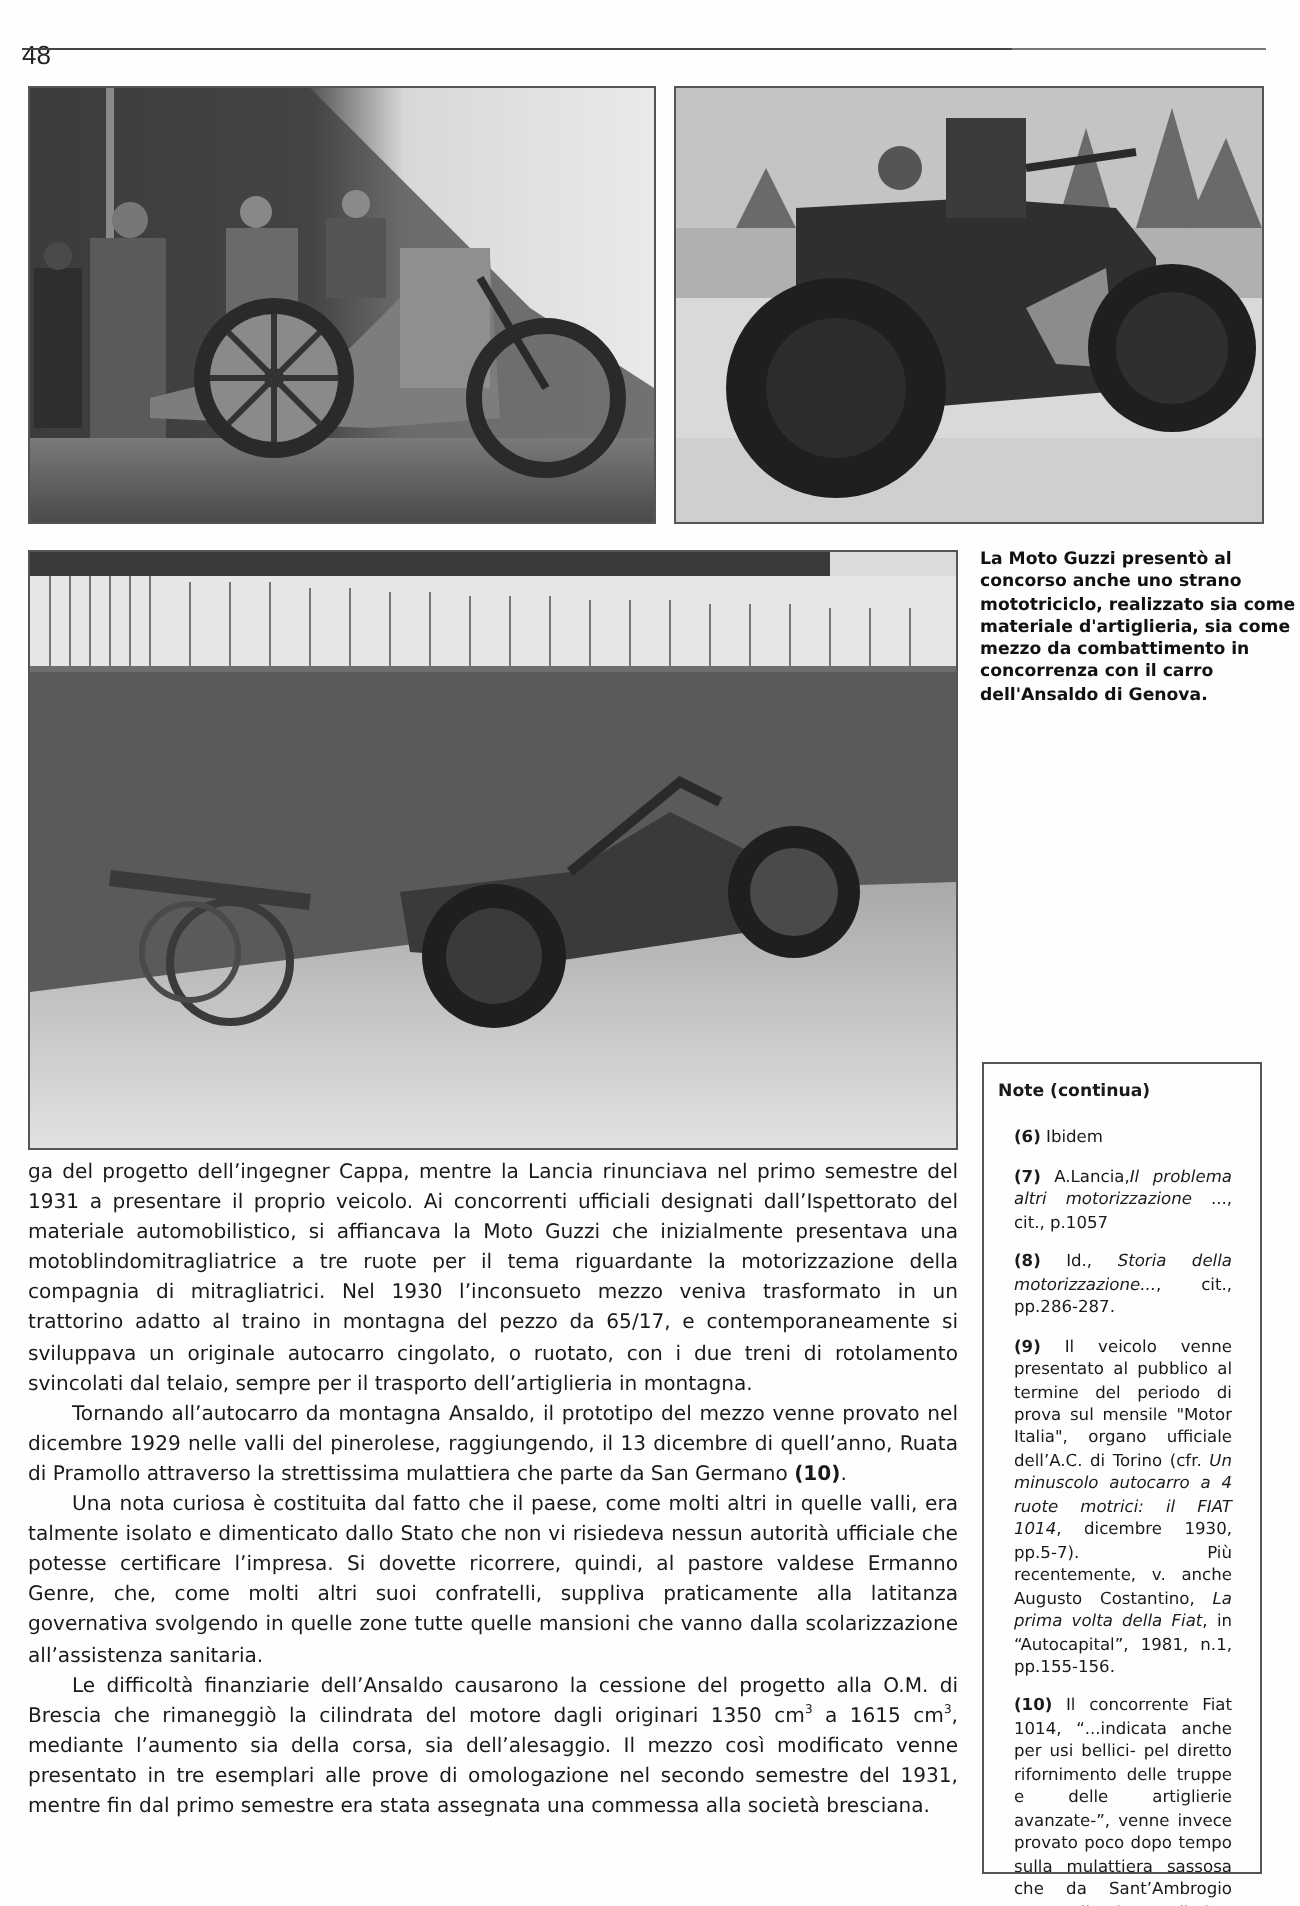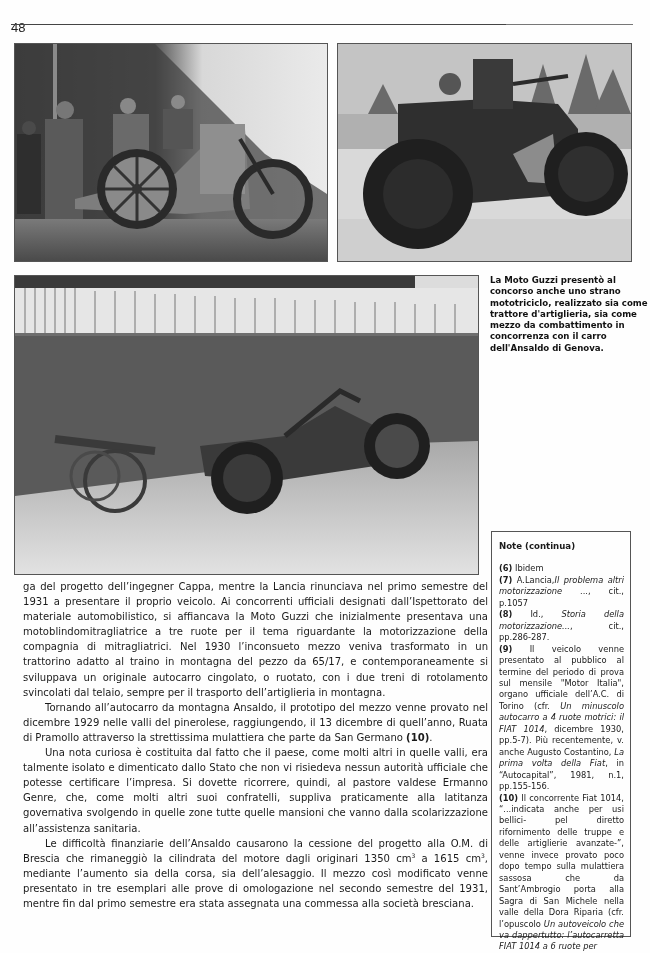--- a/index.html
+++ b/index.html
@@ -16,37 +16,37 @@
   #photo1 { left:14px; top:43px; width:312px; height:217px; }
   #photo2 { left:337px; top:43px; width:293px; height:217px; }
   #photo3 { left:14px; top:275px; width:463px; height:298px; }
 
   .caption {
     position:absolute; left:490px; top:275px; width:158px;
     font-family:"DejaVu Sans", sans-serif; font-weight:bold; font-size:8.6px; line-height:11.3px; color:#111;
   }
 
   .body-text {
-    position:absolute; left:23px; top:579px; width:465px;
+    position:absolute; left:14px; top:579px; width:465px;
     font-family:"DejaVu Sans", sans-serif; font-size:10.05px; line-height:15.1px; color:#1a1a1a;
     text-align:justify;
   }
   .body-text p { margin:0; }
   .body-text p.indent { text-indent:22px; }
   .body-text b { font-weight:bold; }
   sup { font-size:6px; line-height:0; }
 
   .notes-box {
     position:absolute; left:491px; top:531px; width:140px; height:406px;
     border:1px solid #555; box-sizing:border-box; padding:9px 6px 0 7px;
     font-family:"DejaVu Sans", sans-serif; font-size:8.3px; line-height:11.45px; color:#1a1a1a;
     text-align:justify;
   }
   .notes-title { font-weight:bold; font-size:8.6px; margin-bottom:11px; }
-  .note { margin:0; }
+  .note { margin:8px; }
   .note b { font-weight:bold; }
   .note i { font-style:italic; }
 </style>
 </head>
 <body>
 
 <div class="page-number">48</div>
 <div class="header-rule"></div>
 <div class="header-rule-ext"></div>
 
@@ -172,21 +172,21 @@
     <circle cx="232" cy="202" r="24" fill="#3a3a3a"></circle>
     <circle cx="382" cy="170" r="33" fill="#1f1f1f"></circle>
     <circle cx="382" cy="170" r="22" fill="#4a4a4a"></circle>
 
     <line x1="40" y1="163" x2="140" y2="175" stroke="#3a3a3a" stroke-width="8"></line>
     <circle cx="100" cy="205" r="30" fill="none" stroke="#3a3a3a" stroke-width="4"></circle>
     <circle cx="80" cy="200" r="24" fill="none" stroke="#4a4a4a" stroke-width="3"></circle>
   </svg>
 </div>
 
-<div class="caption">La Moto Guzzi presentò al concorso anche uno strano mototriciclo, realizzato sia come trattore d'artiglieria, sia come mezzo da combattimento in concorrenza con il carro dell'Ansaldo di Genova.</div>
+<div class="caption">La Moto Guzzi presentò al concorso anche uno strano mototriciclo, realizzato sia come materiale d'artiglieria, sia come mezzo da combattimento in concorrenza con il carro dell'Ansaldo di Genova.</div>
 
 <div class="body-text">
   <p>ga del progetto dell’ingegner Cappa, mentre la Lancia rinunciava nel primo semestre del 1931 a presentare il proprio veicolo. Ai concorrenti ufficiali designati dall’Ispettorato del materiale automobilistico, si affiancava la Moto Guzzi che inizialmente presentava una motoblindomitragliatrice a tre ruote per il tema riguardante la motorizzazione della compagnia di mitragliatrici. Nel 1930 l’inconsueto mezzo veniva trasformato in un trattorino adatto al traino in montagna del pezzo da 65/17, e contemporaneamente si sviluppava un originale autocarro cingolato, o ruotato, con i due treni di rotolamento svincolati dal telaio, sempre per il trasporto dell’artiglieria in montagna.</p>
   <p class="indent"><span>Tornando all’autocarro da montagna Ansaldo, il prototipo del mezzo venne provato nel dicembre 1929 nelle valli del pinerolese, raggiungendo, il 13 dicembre di quell’anno, Ruata di Pramollo attraverso la strettissima mulattiera che parte da San Germano </span><b>(10)</b><span>.</span></p>
   <p class="indent">Una nota curiosa è costituita dal fatto che il paese, come molti altri in quelle valli, era talmente isolato e dimenticato dallo Stato che non vi risiedeva nessun autorità ufficiale che potesse certificare l’impresa. Si dovette ricorrere, quindi, al pastore valdese Ermanno Genre, che, come molti altri suoi confratelli, suppliva praticamente alla latitanza governativa svolgendo in quelle zone tutte quelle mansioni che vanno dalla scolarizzazione all’assistenza sanitaria.</p>
   <p class="indent"><span>Le difficoltà finanziarie dell’Ansaldo causarono la cessione del progetto alla O.M. di Brescia che rimaneggiò la cilindrata del motore dagli originari 1350 cm</span><sup>3</sup><span> a 1615 cm</span><sup>3</sup><span>, mediante l’aumento sia della corsa, sia dell’alesaggio. Il mezzo così modificato venne presentato in tre esemplari alle prove di omologazione nel secondo semestre del 1931, mentre fin dal primo semestre era stata assegnata una commessa alla società bresciana.</span></p>
 </div>
 
 <div class="notes-box">
   <div class="notes-title">Note (continua)</div>

